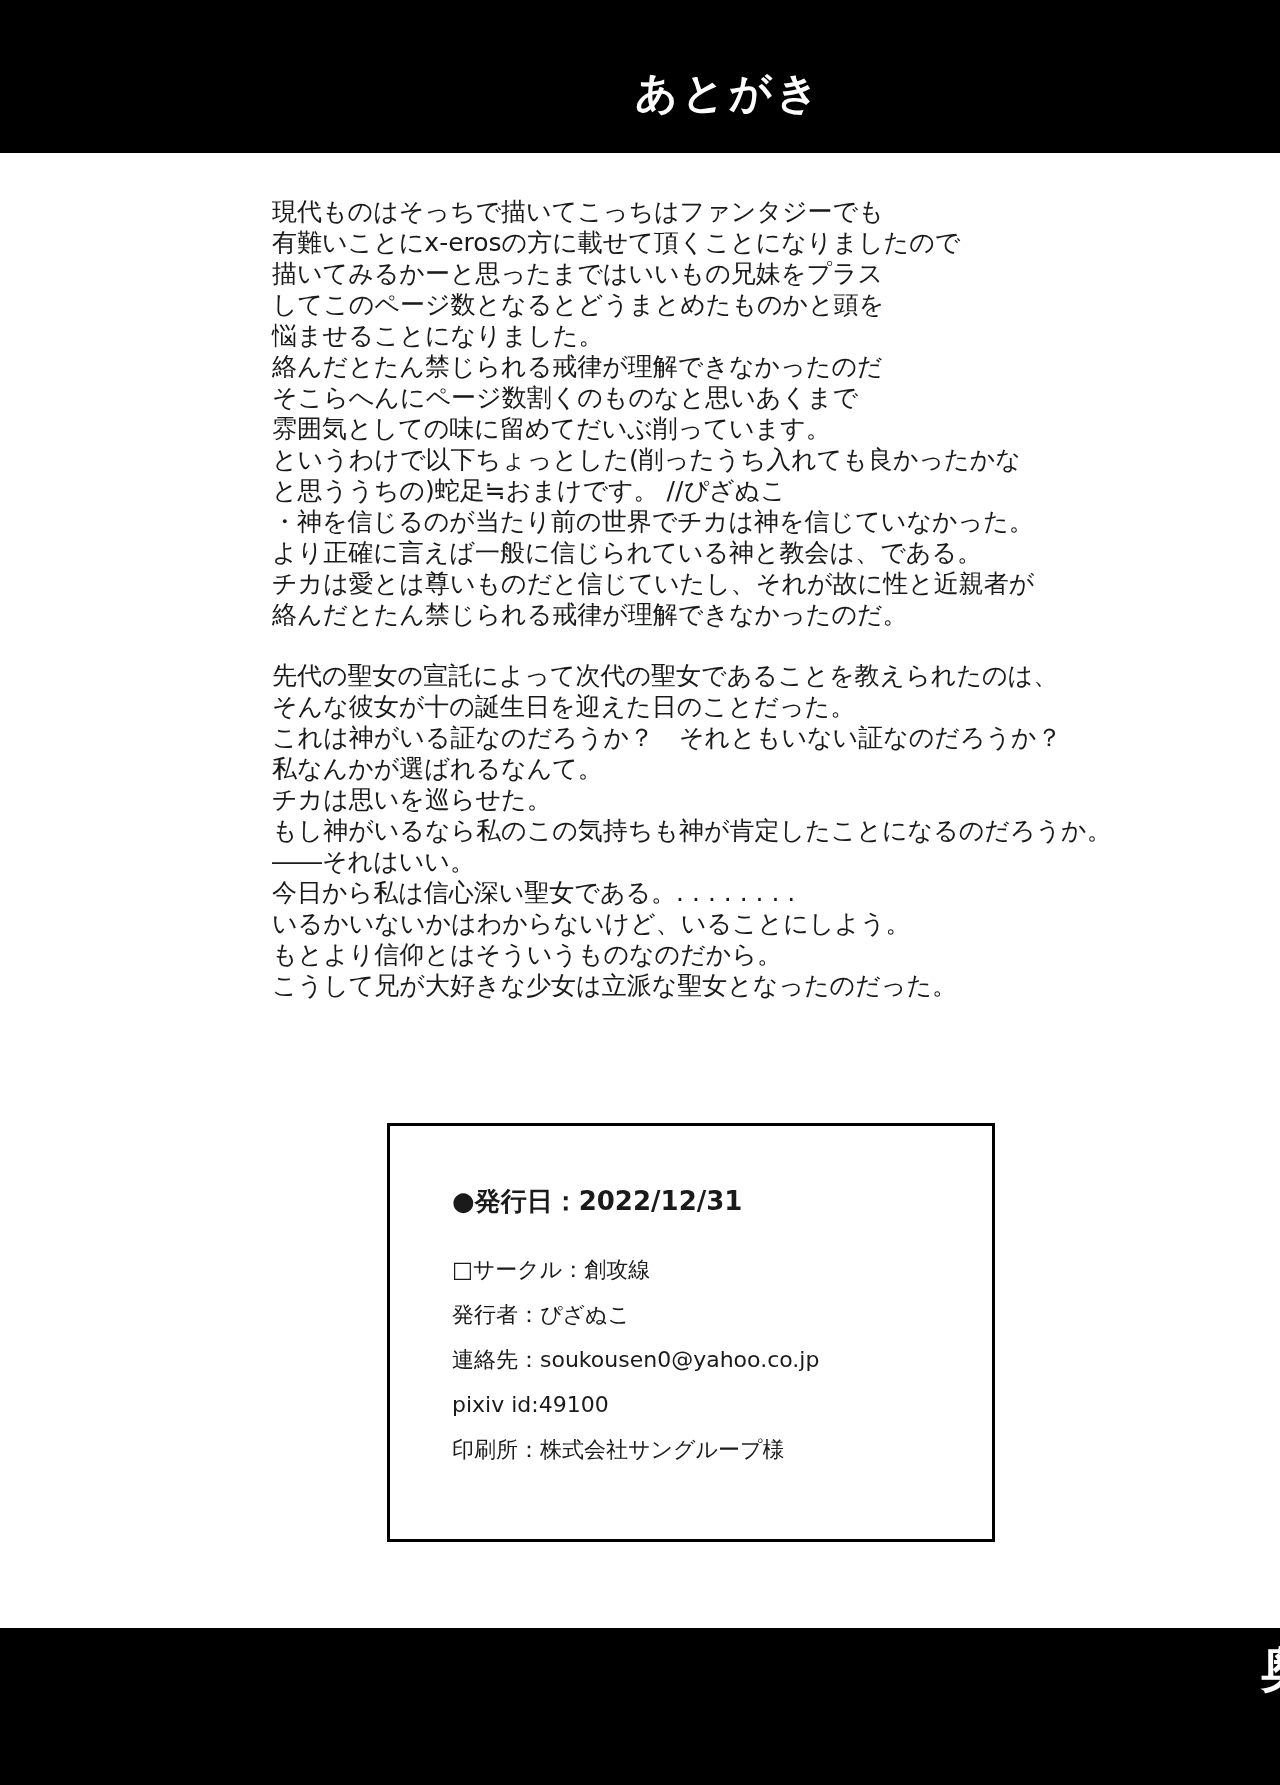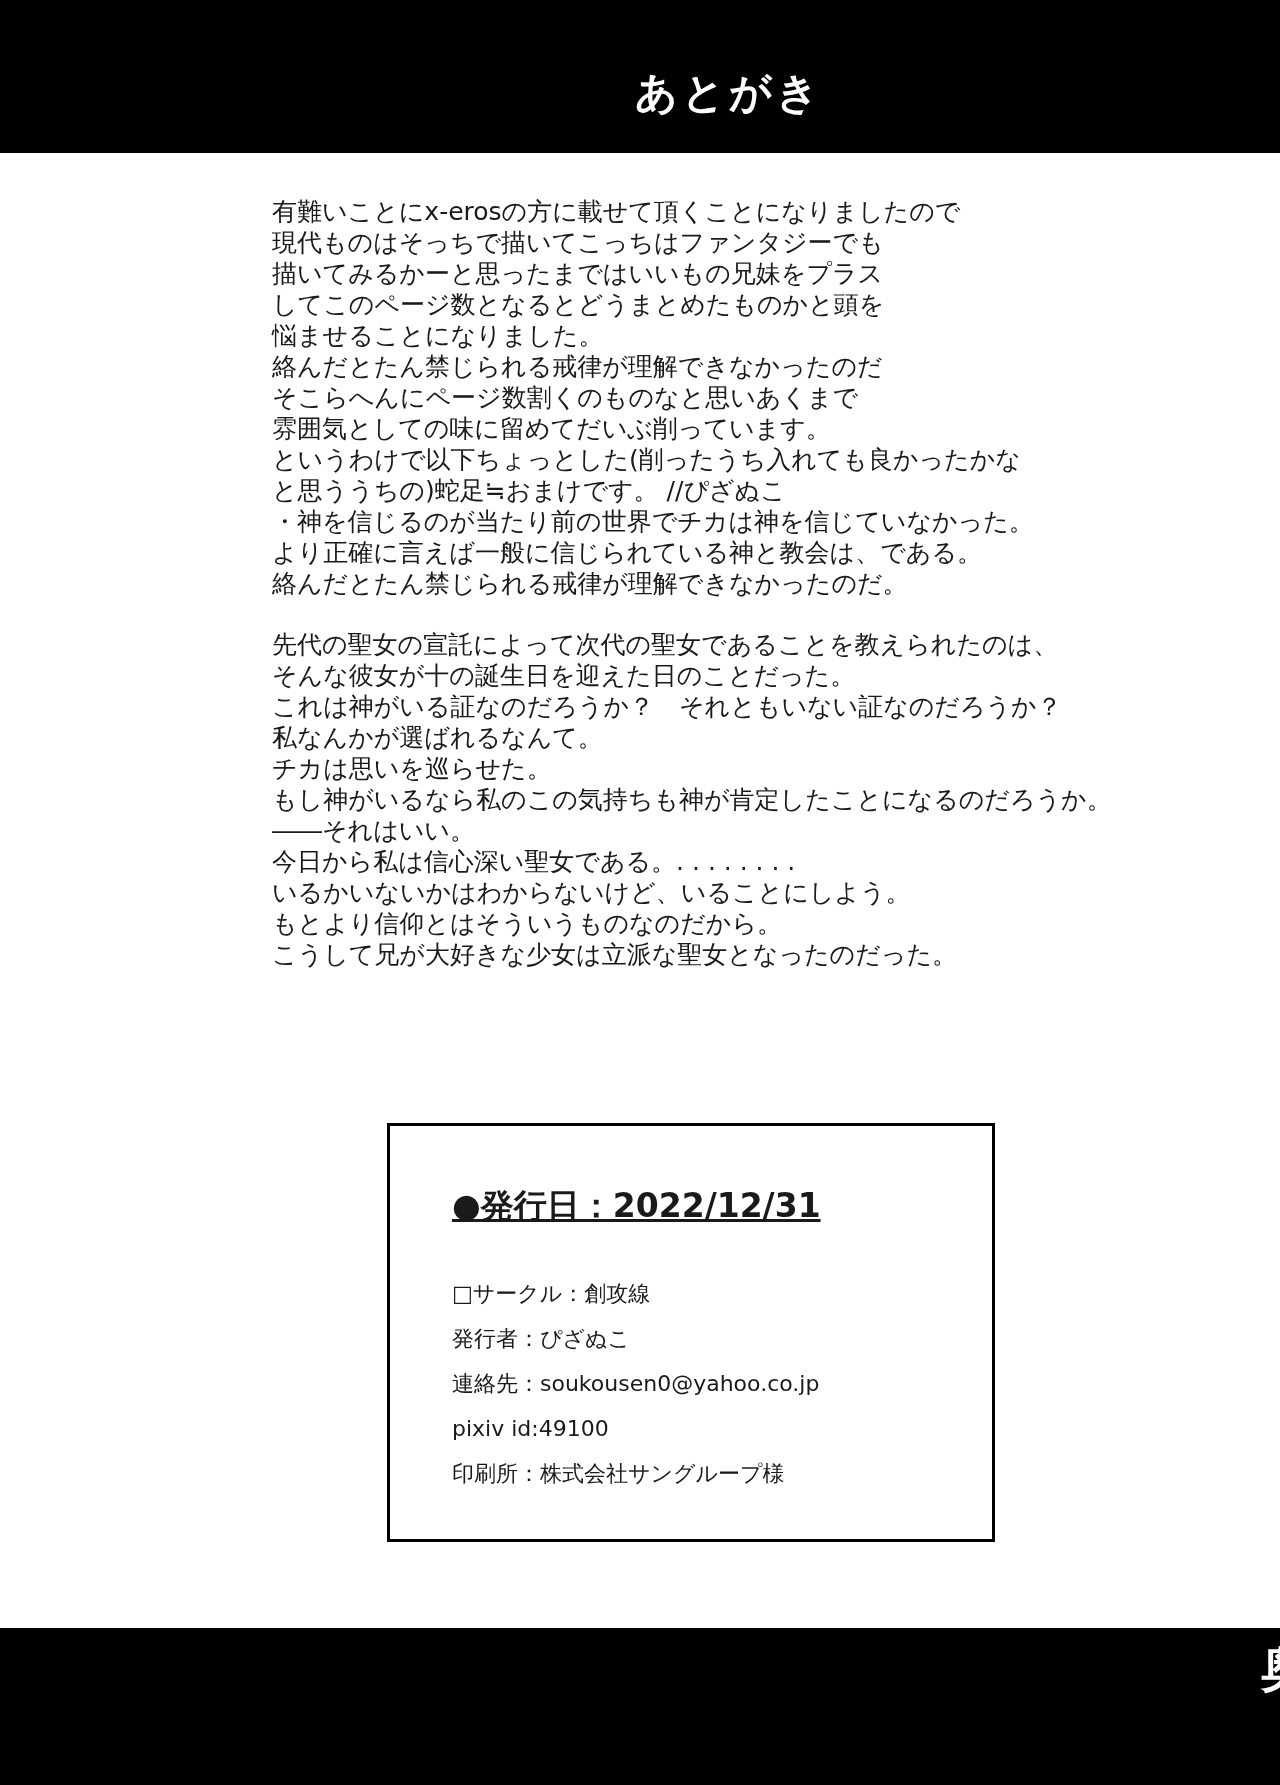--- a/index.html
+++ b/index.html
@@ -79,57 +79,57 @@
     left: 387px;
     top: 1123px;
     width: 608px;
     height: 419px;
     border: 3px solid #000000;
     box-sizing: border-box;
     padding: 58px 18px 0 62px;
     background: #ffffff;
   }
   .pub-date {
-    font-size: 33px;
+    font-size: 26px;
     font-weight: bold;
     white-space: nowrap;
-    margin-bottom: 42px;
-    text-decoration: underline;
+    margin-bottom: 28px;
   }
   .col-line {
     font-size: 22px;
     line-height: 45px;
     white-space: nowrap;
   }
 </style>
 </head>
 <body>
 
 <div class="page">
 
   <header class="bar bar-top">
     <div class="bar-title">あとがき</div>
   </header>
 
   <main class="afterword">
     <p class="para">
+      <span class="line">現代ものはそっちで描いてこっちはファンタジーでも</span>
       <span class="line">有難いことにx-erosの方に載せて頂くことになりましたので</span>
-      <span class="line">現代ものはそっちで描いてこっちはファンタジーでも</span>
       <span class="line">描いてみるかーと思ったまではいいもの兄妹をプラス</span>
       <span class="line">してこのページ数となるとどうまとめたものかと頭を</span>
       <span class="line">悩ませることになりました。</span>
       <span class="line">絡んだとたん禁じられる戒律が理解できなかったのだ</span>
       <span class="line">そこらへんにページ数割くのものなと思いあくまで</span>
       <span class="line">雰囲気としての味に留めてだいぶ削っています。</span>
       <span class="line">というわけで以下ちょっとした(削ったうち入れても良かったかな</span>
       <span class="line">と思ううちの)蛇足≒おまけです。 //ぴざぬこ</span>
     </p>
     <p class="para gap-small">
       <span class="line">・神を信じるのが当たり前の世界でチカは神を信じていなかった。</span>
       <span class="line">より正確に言えば一般に信じられている神と教会は、である。</span>
+      <span class="line">チカは愛とは尊いものだと信じていたし、それが故に性と近親者が</span>
       <span class="line">絡んだとたん禁じられる戒律が理解できなかったのだ。</span>
     </p>
     <p class="para gap-large">
       <span class="line">先代の聖女の宣託によって次代の聖女であることを教えられたのは、</span>
       <span class="line">そんな彼女が十の誕生日を迎えた日のことだった。</span>
       <span class="line">これは神がいる証なのだろうか？　それともいない証なのだろうか？</span>
       <span class="line">私なんかが選ばれるなんて。</span>
       <span class="line">チカは思いを巡らせた。</span>
       <span class="line">もし神がいるなら私のこの気持ちも神が肯定したことになるのだろうか。</span>
       <span class="line">――それはいい。</span>

